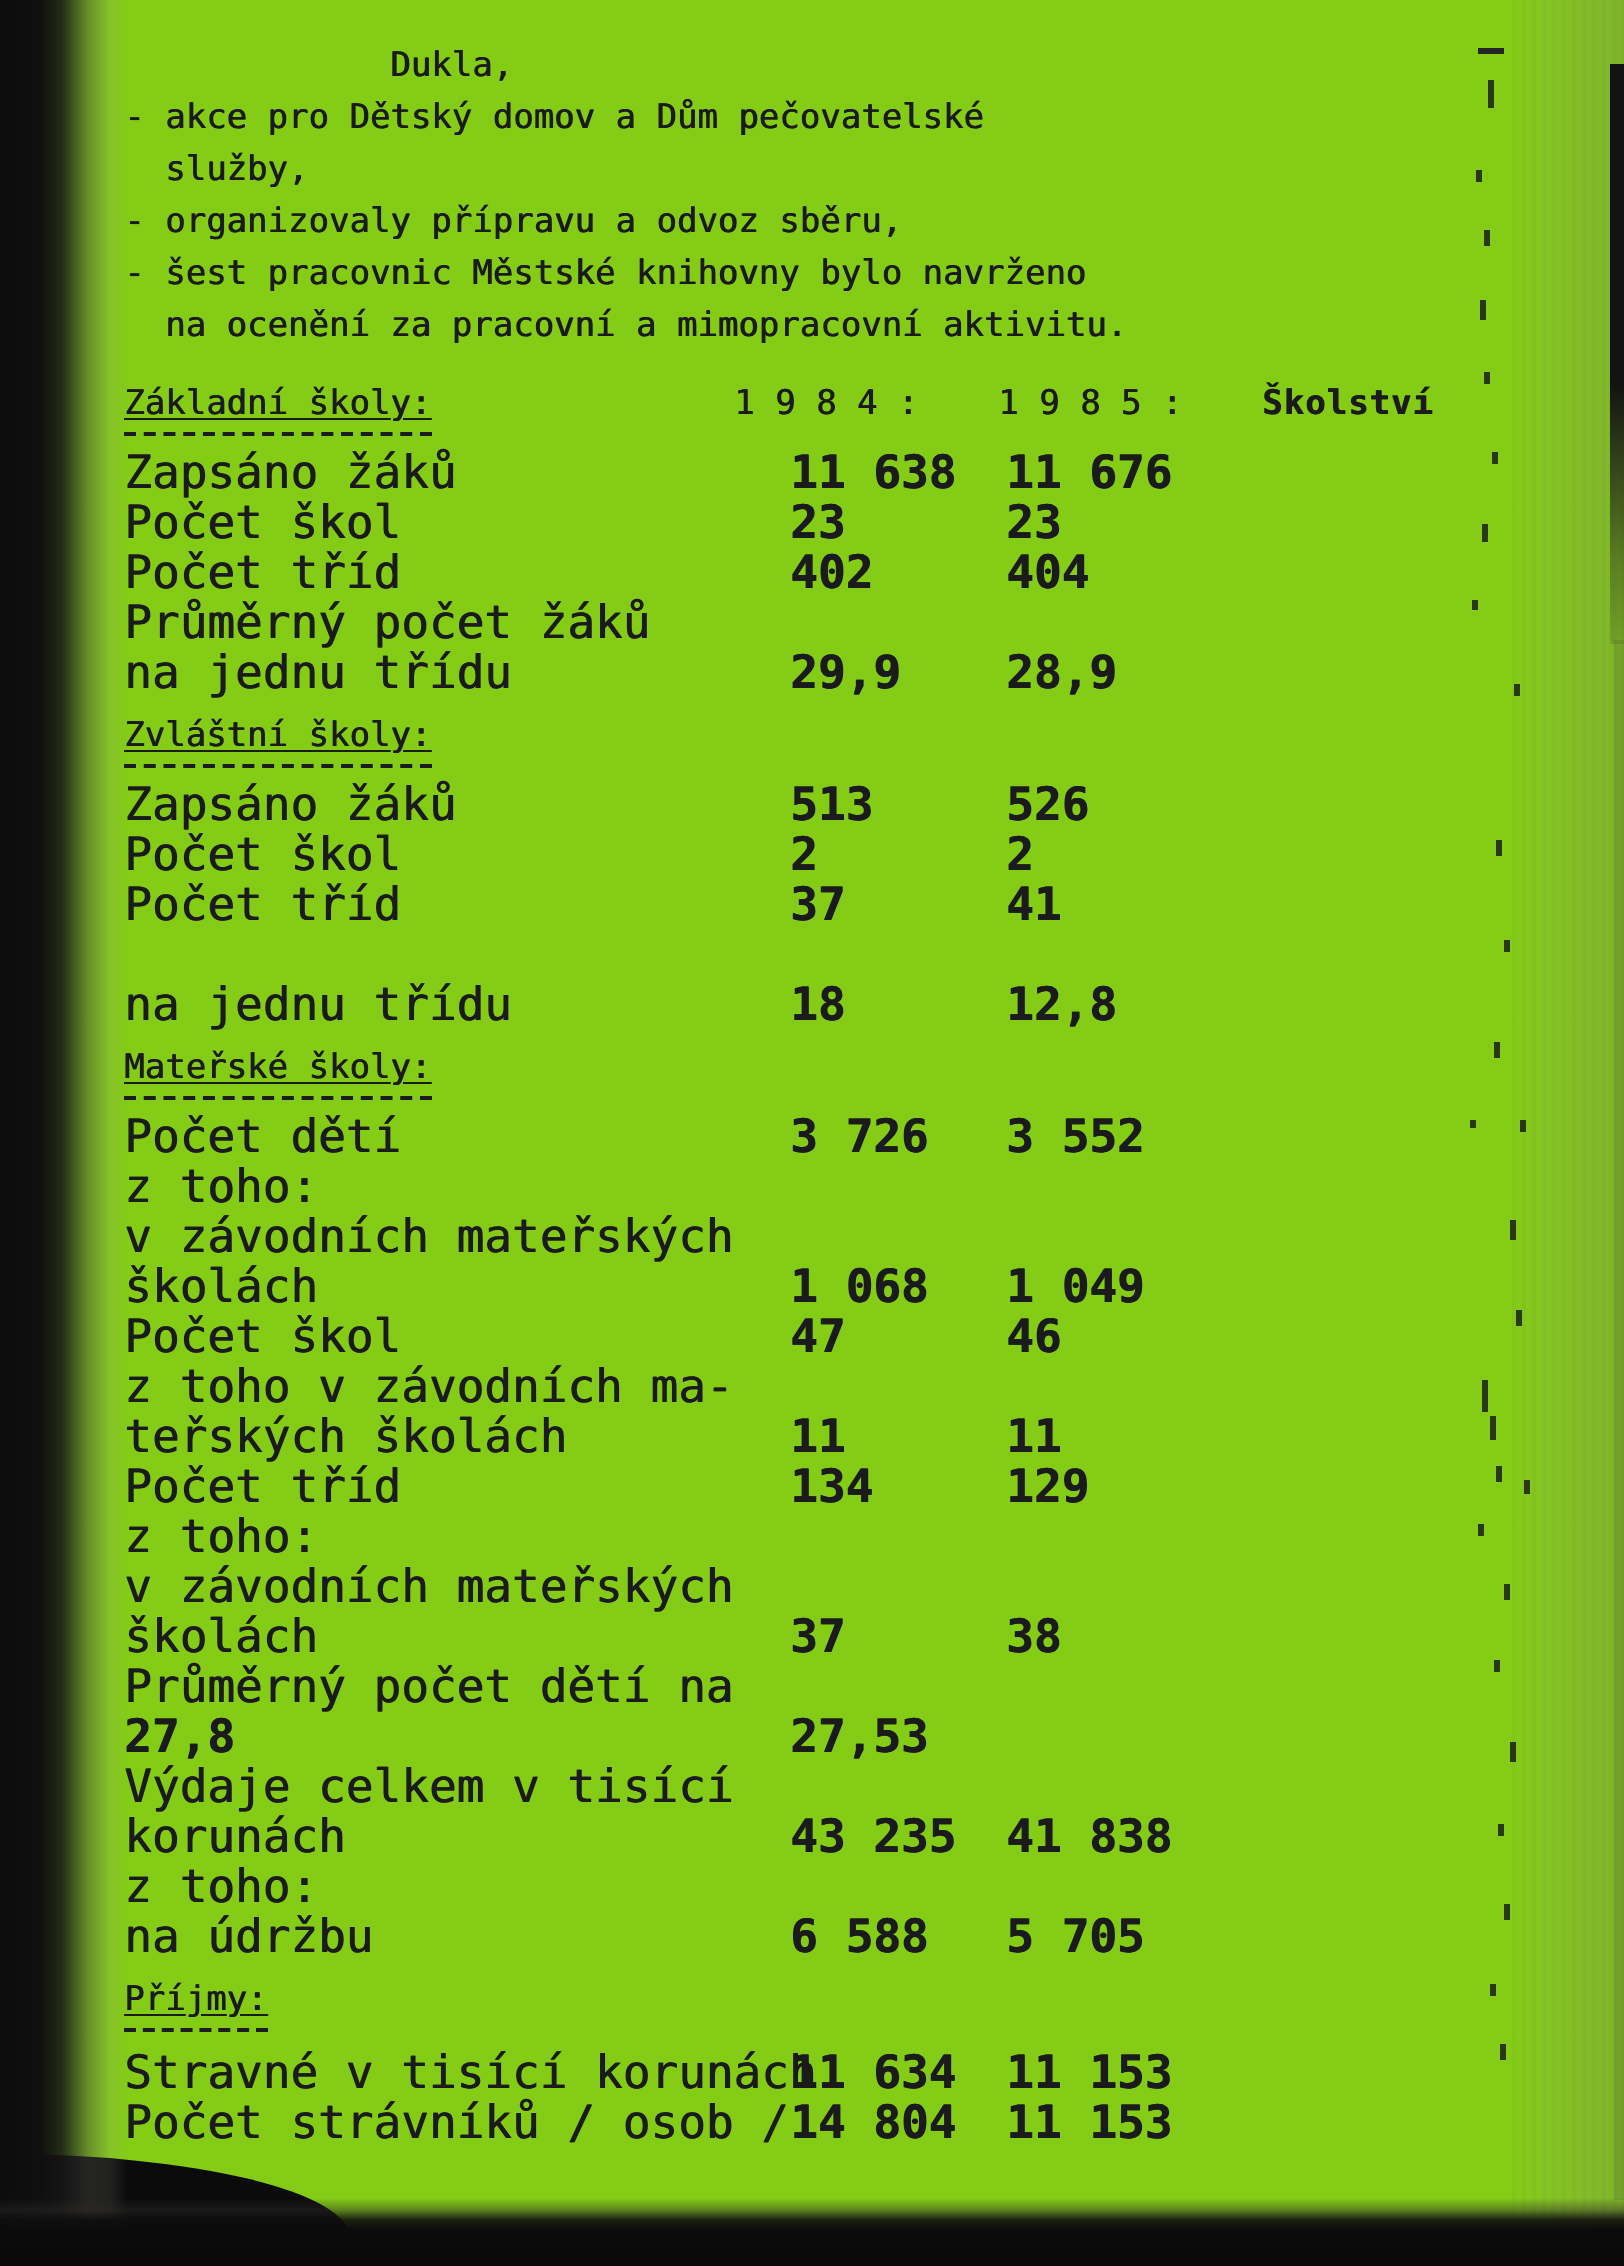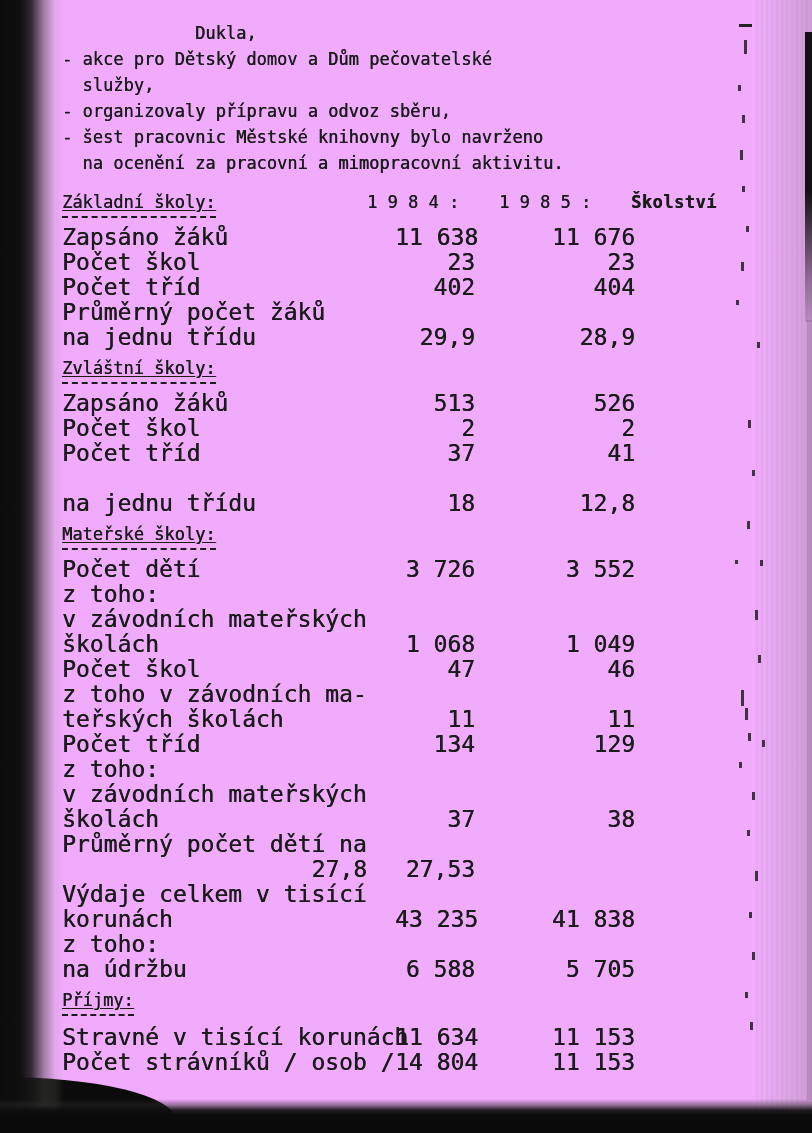--- a/index.html
+++ b/index.html
@@ -1,19 +1,19 @@
 <!DOCTYPE html>
 <html><head>
 <meta charset="utf-8">
 <style>
   html,body{margin:0;padding:0;background:#ffffff;}
   .scan{
     position:relative;
     width:812px;height:1133px;
-    background:#f0abfc;
+    background:#84cc16;
     overflow:hidden;
     font-family:"DejaVu Sans Mono","Liberation Mono",monospace;
     color:#1b1b1b;
   }
   .scan *{box-sizing:border-box;}
   
   .ink{text-shadow:0.4px 0 0 currentColor;}
 
   
   .content{position:absolute;left:62px;top:20px;width:690px;}
@@ -33,21 +33,21 @@
     border-bottom:2px dashed #1c1c1c;
     padding-bottom:1px;
   }
   .yearcell{white-space:pre;}
   .corner-label{font-weight:bold;letter-spacing:.5px;}
   .row{
     display:grid;grid-template-columns:305px 80px 132px 1fr;
     height:25px;line-height:25px;font-size:23px;gap:28px;
   }
   .row .lbl{white-space:pre;}
-  .row .v{text-align:right;white-space:pre;}
+  .row .v{text-align:left;white-space:pre;font-weight:bold;}
 
   
   .left-band{
     position:absolute;left:0;top:0;width:64px;height:100%;z-index:3;pointer-events:none;
     background:linear-gradient(to right,
       #0c0c0c 0,#0f0f0f 20px,rgba(22,22,22,.88) 31px,
       rgba(70,68,64,.45) 44px,rgba(150,148,142,.16) 55px,rgba(241,240,236,0) 64px);
   }
   .bottom-band{
     position:absolute;left:0;bottom:0;width:100%;height:34px;z-index:3;pointer-events:none;

